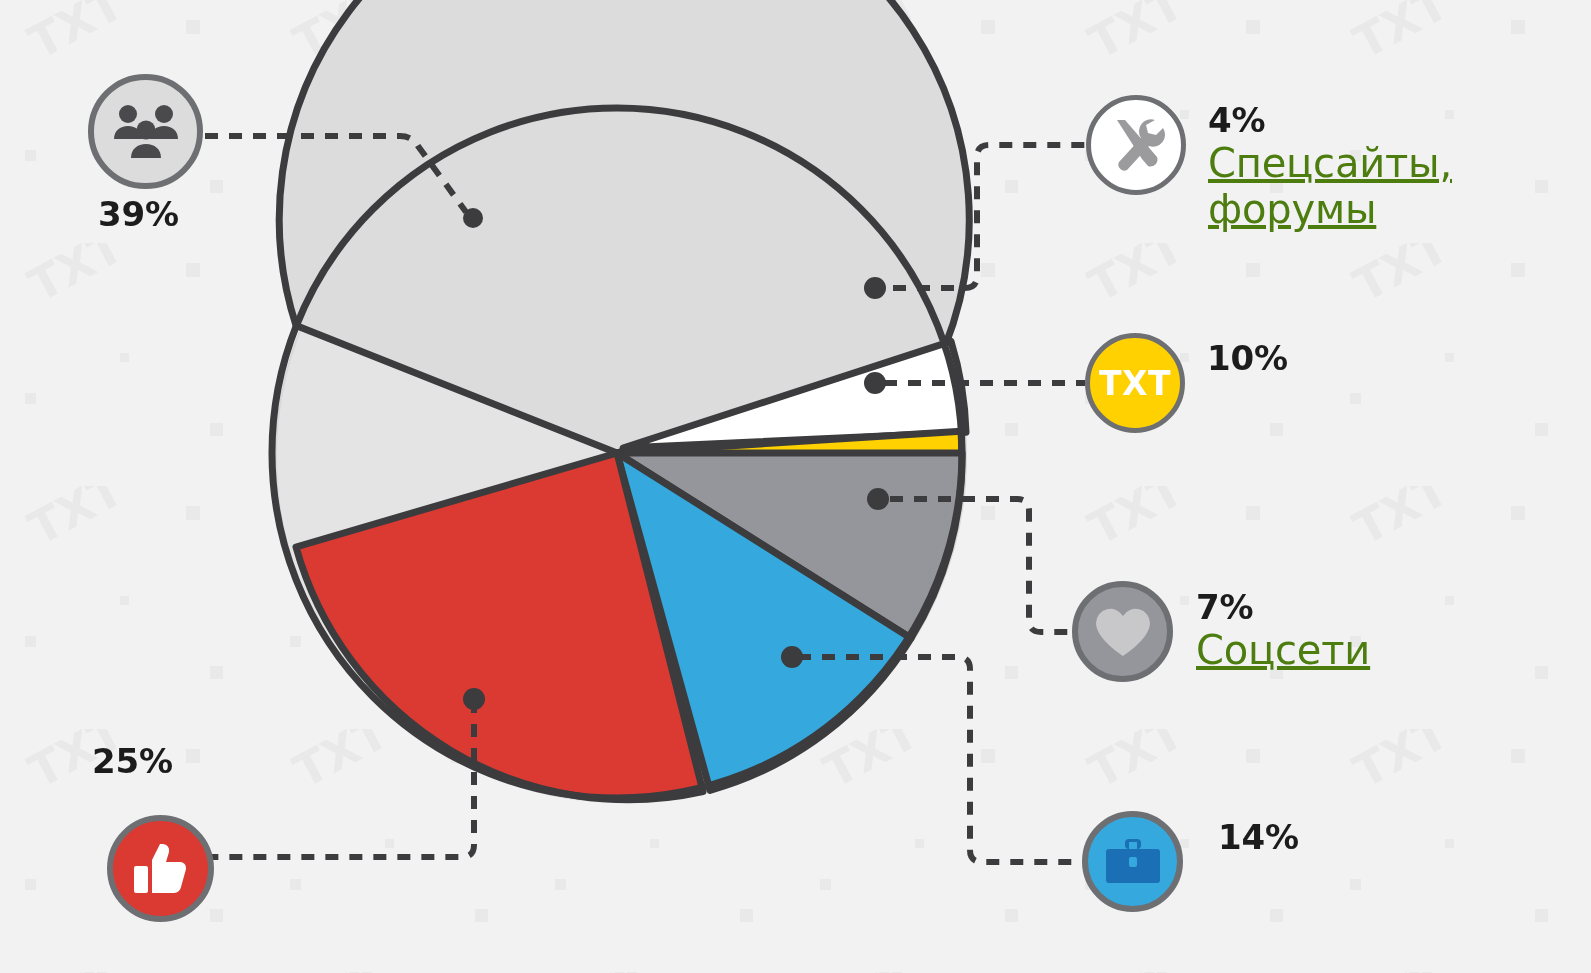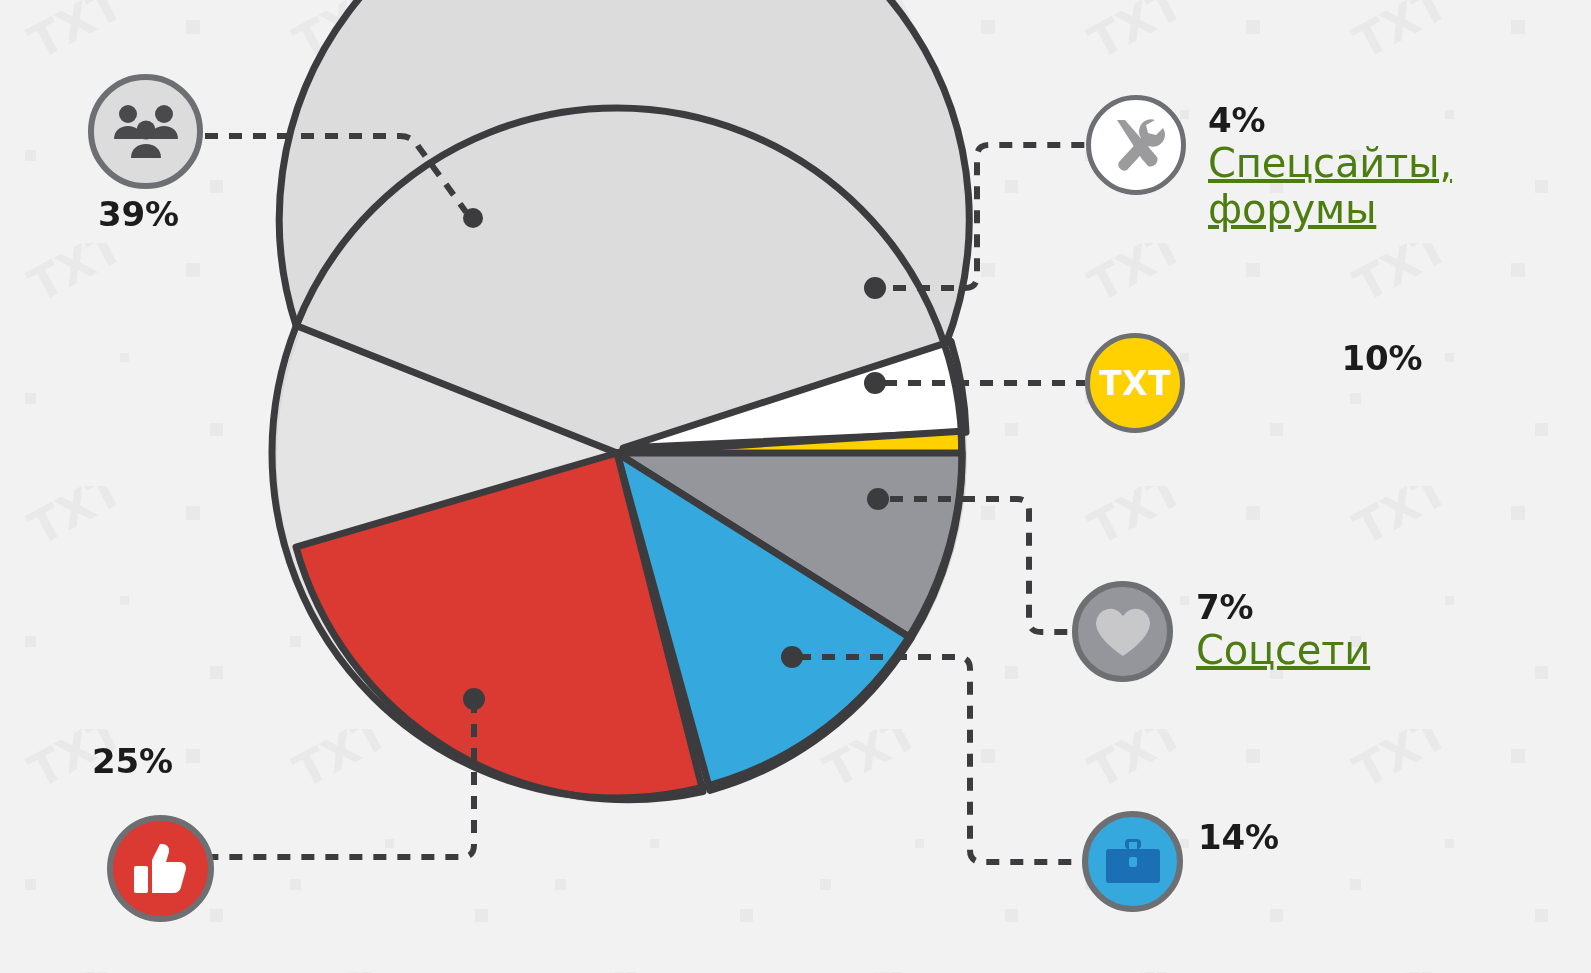--- a/index.html
+++ b/index.html
@@ -154,21 +154,21 @@
       <div class="label-pct">4%</div>
       <div class="label-name">Спецсайты,
 форумы</div>
     </div>
   </div>
 
   <div class="callout" style="left:1085px; top:333px; width:470px;">
     <div class="badge" style="left:0; top:0; width:100px; height:100px; background:#ffd100; border:5px solid #6e6f72;">
       <span class="txt-mono">TXT</span>
     </div>
-    <div style="position:absolute; left:122px; top:6px; width:350px;text-align:center;">
+    <div style="position:absolute; left:122px; top:6px; width:350px;">
       <div class="label-pct">10%</div>
     </div>
   </div>
 
   <div class="callout" style="left:1072px; top:581px; width:400px;">
     <div class="badge" style="left:0; top:0; width:101px; height:101px; background:#95969b; border:6px solid #6e6f72;">
       <svg width="58" height="52" viewBox="0 0 58 52">
         <path d="M29 50 C29 50 2 33 2 17 A14.5 14.5 0 0 1 29 10 A14.5 14.5 0 0 1 56 17 C56 33 29 50 29 50 Z" fill="#c8c8cb"></path>
       </svg>
     </div>
@@ -182,21 +182,21 @@
     <div class="badge" style="left:0; top:0; width:101px; height:101px; background:#35a8de; border:6px solid #6e6f72;">
       <svg width="58" height="50" viewBox="0 0 58 50">
         <g fill="#1a6fb5">
           <rect x="21" y="2" width="16" height="10" rx="4"></rect>
           <rect x="25" y="5" width="8" height="9" fill="#35a8de"></rect>
           <rect x="2" y="12" width="54" height="34" rx="3"></rect>
           <rect x="25" y="20" width="8" height="10" rx="2" fill="#35a8de"></rect>
         </g>
       </svg>
     </div>
-    <div style="position:absolute; left:116px; top:7px; width:310px;">
+    <div style="position:absolute; left:136px; top:7px; width:310px;">
       <div class="label-pct">14%</div>
     </div>
   </div>
 
   <div class="callout" style="left:88px; top:710px; width:350px;">
     <div style="position:absolute; left:4px; top:0; width:340px;margin-top:32px;">
       <div class="label-pct">25%</div>
     </div>
     <div class="badge" style="left:19px; top:105px; width:107px; height:107px; background:#db3a33; border:6px solid #6e6f72;">
       <svg width="58" height="56" viewBox="0 0 58 56">

